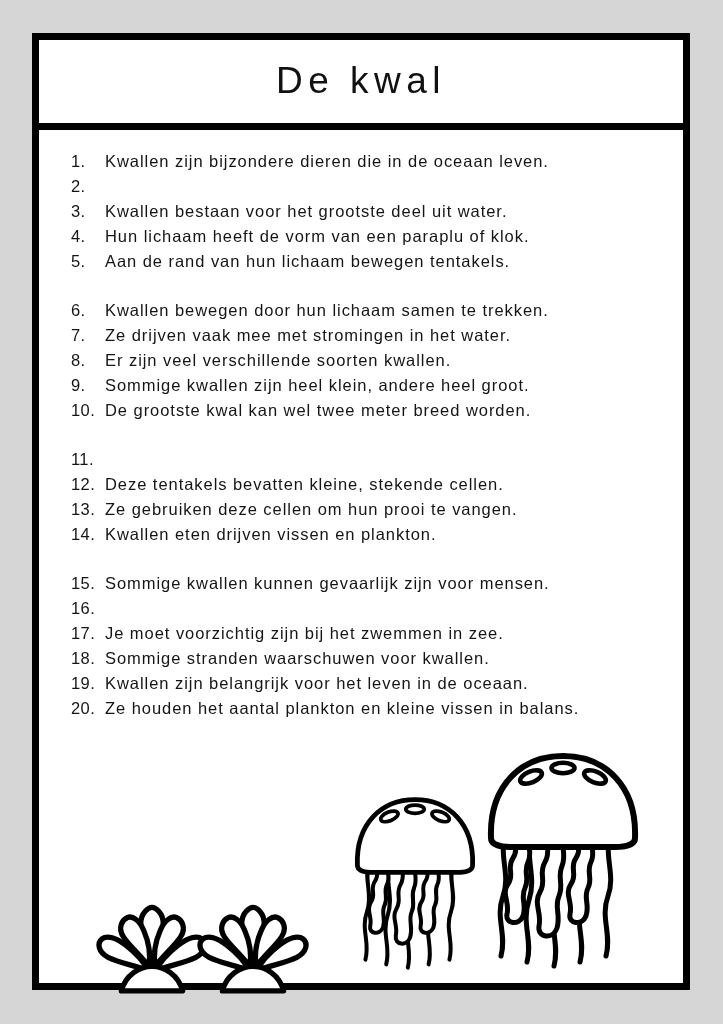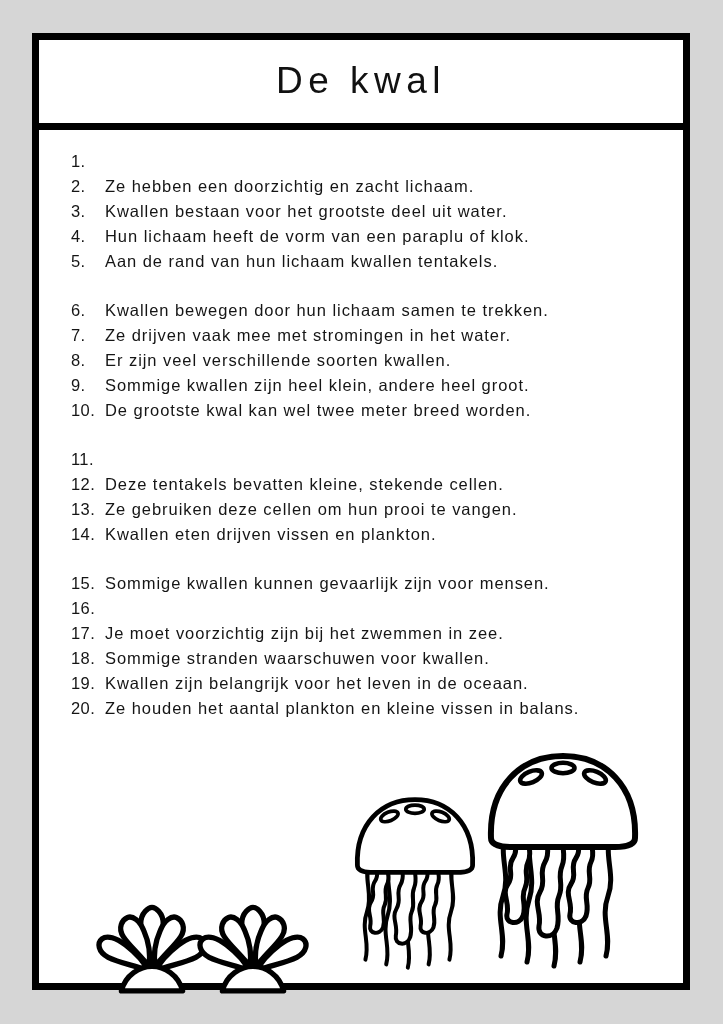--- a/index.html
+++ b/index.html
@@ -114,36 +114,36 @@
 
     <div id="title-box">
       <div id="title-text">De kwal</div>
     </div>
 
     <div id="list-area">
 
       <div class="block">
         <div class="row">
           <span class="num">1.</span>
+          <span class="txt">Kwallen zijn bijzondere dieren die in de oceaan leven.</span>
         </div>
         <div class="row">
           <span class="num">2.</span>
-          <span class="txt">Ze hebben een doorzichtig en zacht lichaam.</span>
         </div>
         <div class="row">
           <span class="num">3.</span>
           <span class="txt">Kwallen bestaan voor het grootste deel uit water.</span>
         </div>
         <div class="row">
           <span class="num">4.</span>
           <span class="txt">Hun lichaam heeft de vorm van een paraplu of klok.</span>
         </div>
         <div class="row">
           <span class="num">5.</span>
-          <span class="txt">Aan de rand van hun lichaam kwallen tentakels.</span>
+          <span class="txt">Aan de rand van hun lichaam bewegen tentakels.</span>
         </div>
       </div>
 
       <div class="block">
         <div class="row">
           <span class="num">6.</span>
           <span class="txt">Kwallen bewegen door hun lichaam samen te trekken.</span>
         </div>
         <div class="row">
           <span class="num">7.</span>

